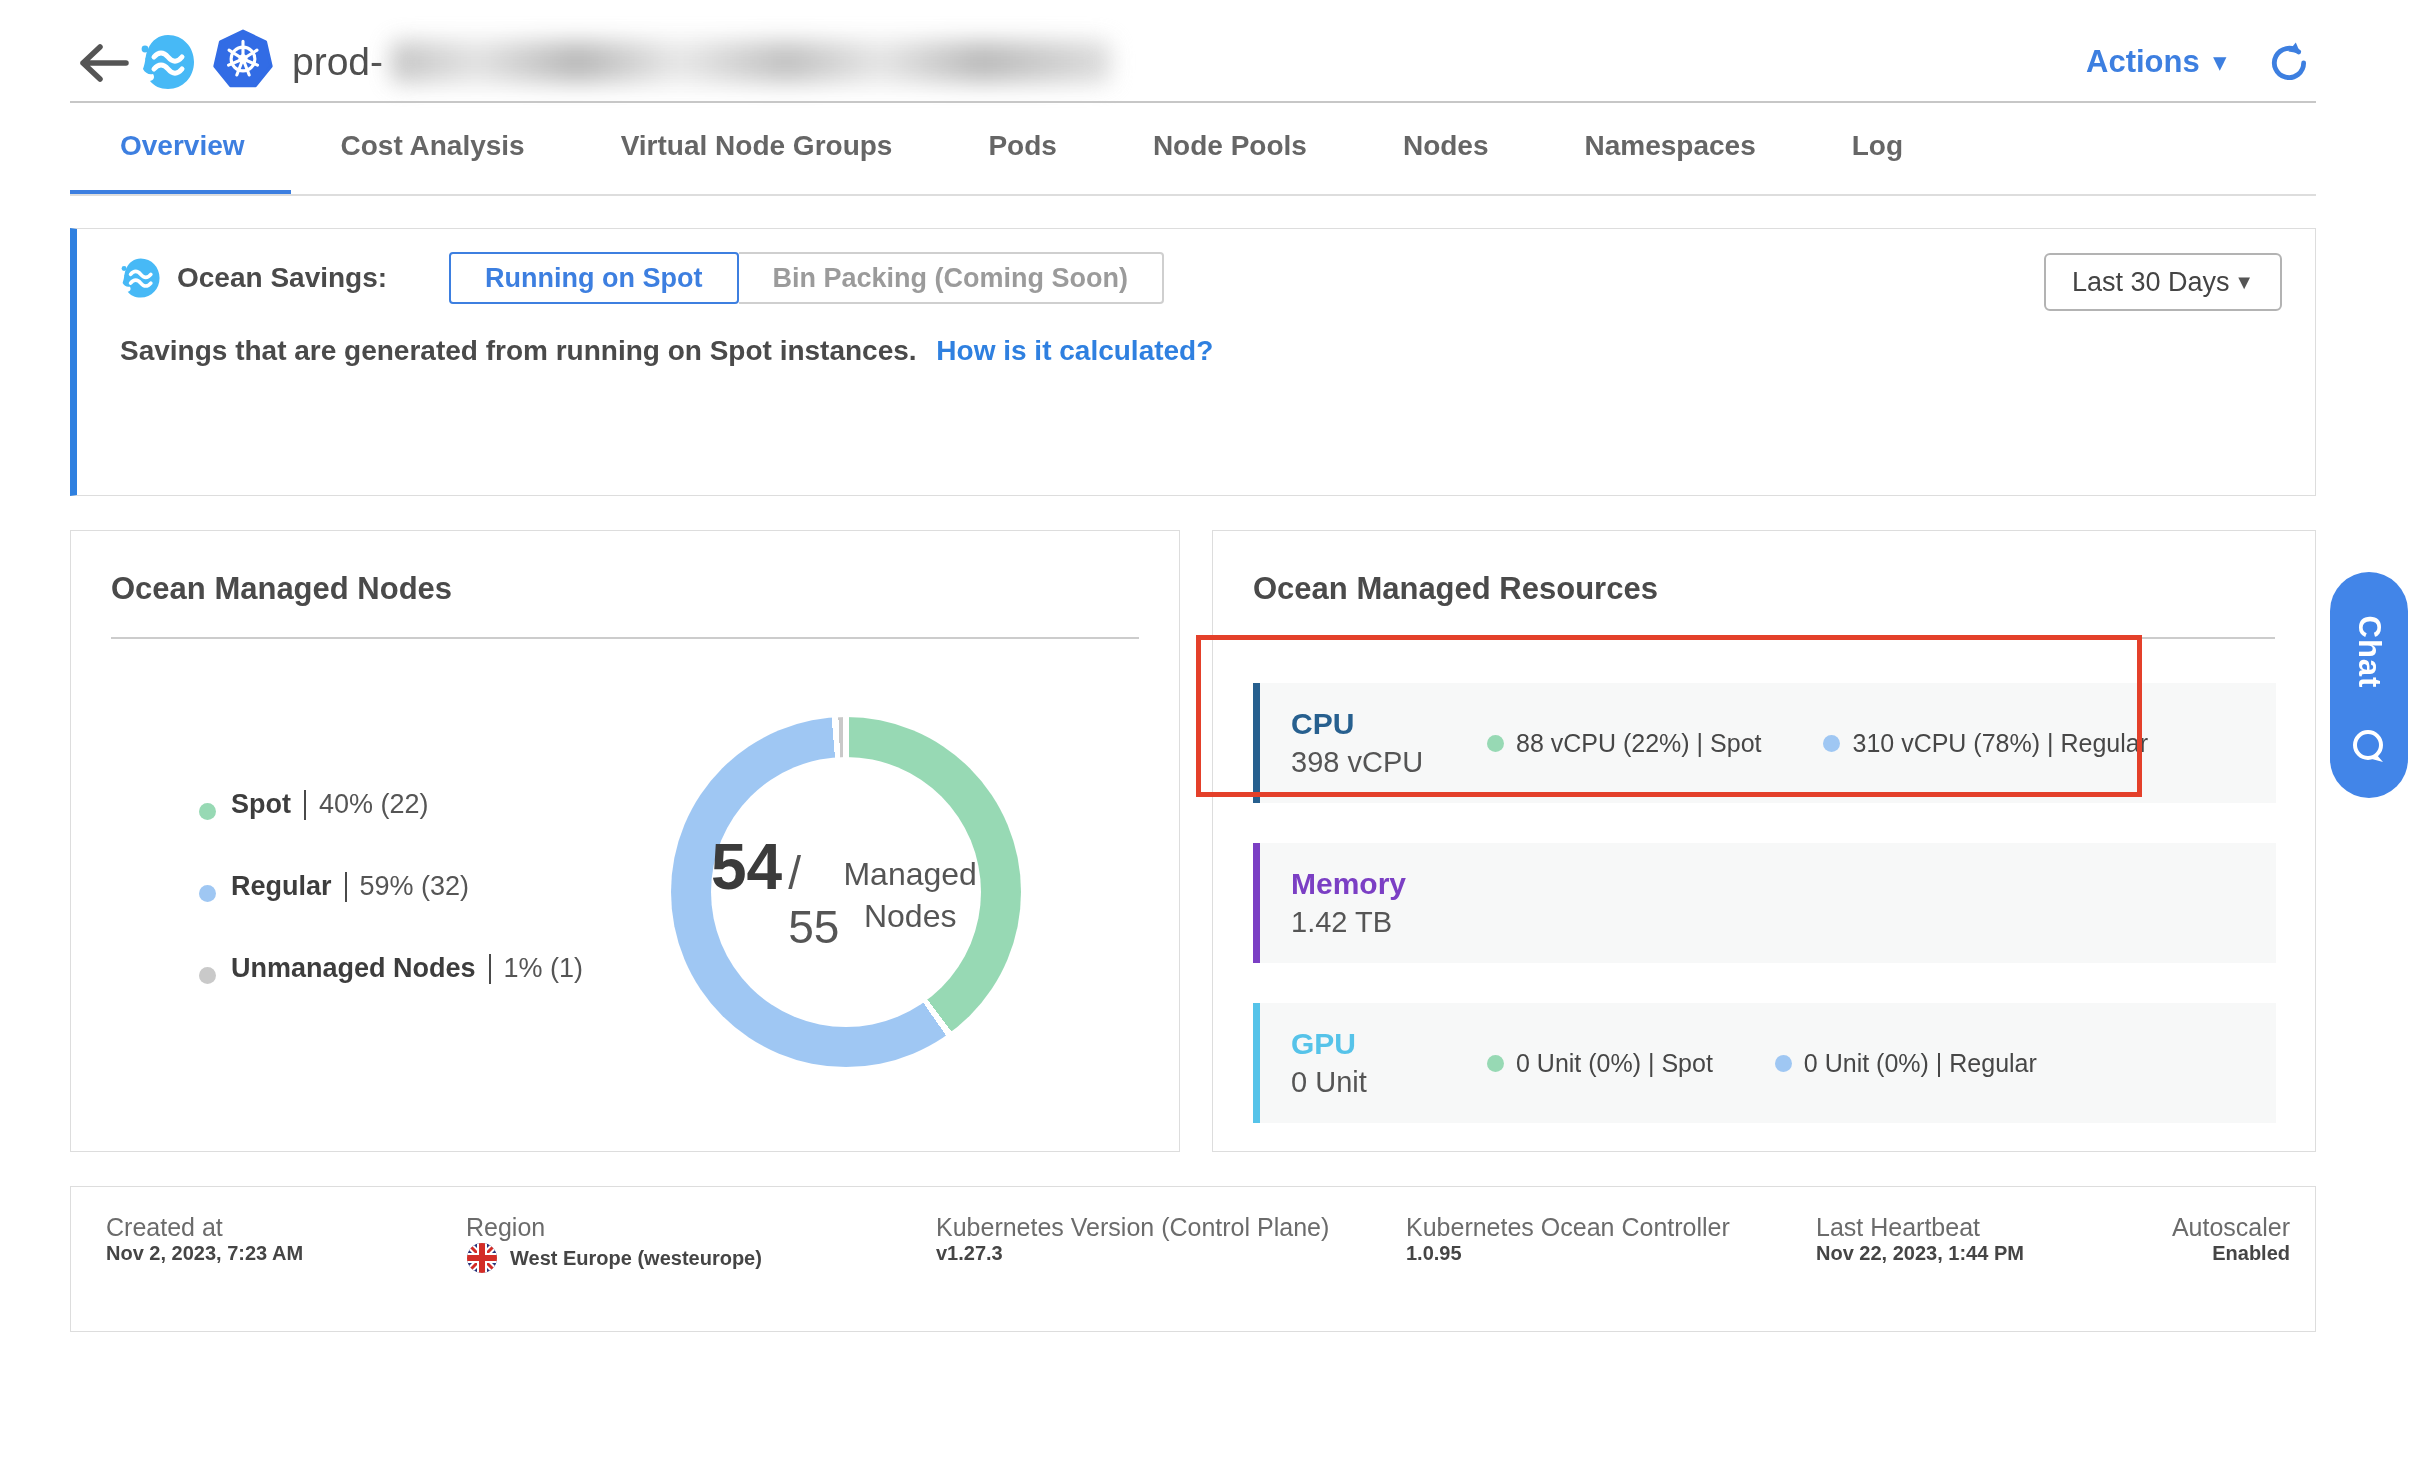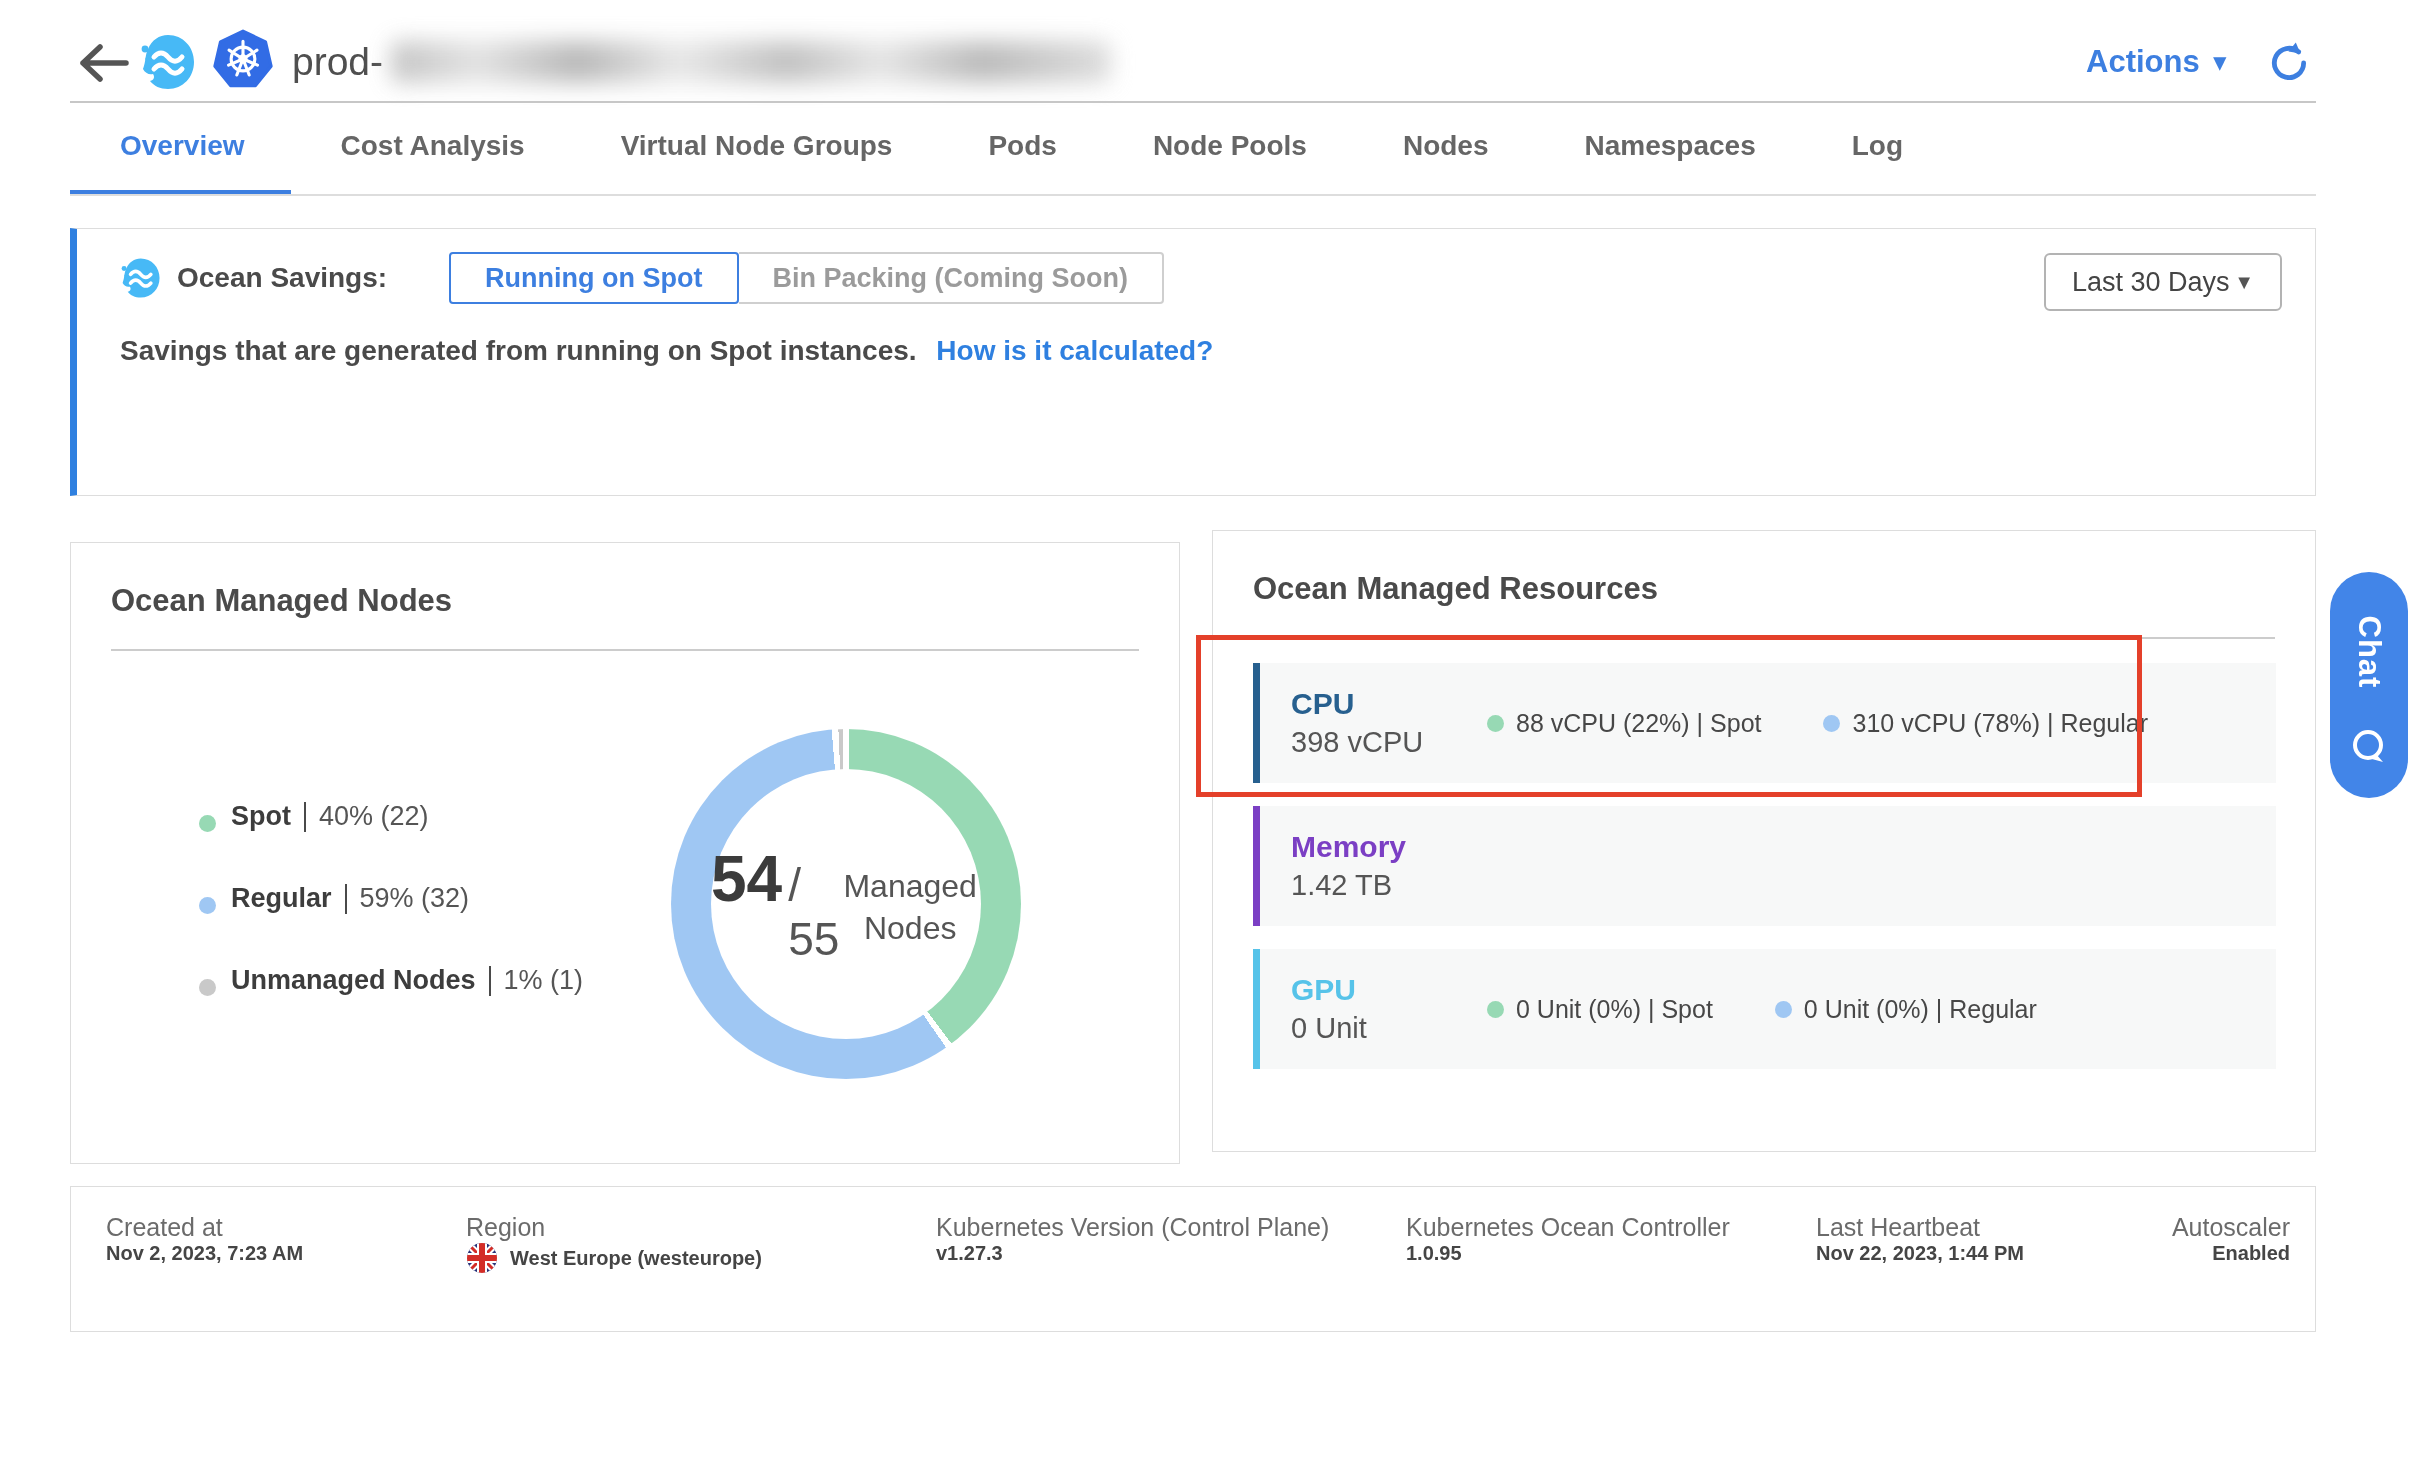--- a/index.html
+++ b/index.html
@@ -40,21 +40,21 @@
   .sv-desc{position:absolute;left:43px;top:106px;font-size:28px;font-weight:bold;color:#4a4a4a;}
   .sv-link{color:#2F80E0;margin-left:12px;cursor:pointer;}
   .sv-stats{position:absolute;left:42px;top:152px;display:flex;align-items:flex-start;}
   .sv-num{font-size:49px;font-weight:bold;color:#4f4f4f;line-height:1.05;}
   .sv-sub{font-size:25px;color:#6e6e6e;margin-top:6px;}
   .sv-vdivider{width:2px;height:90px;background:#ccc;margin:2px 46px 0 46px;}
   .cube-wrap{margin-right:22px;margin-top:2px;}
 
   
   .panel{position:absolute;box-sizing:border-box;border:1px solid #ddd;background:#fff;}
-  .panel-nodes{left:70px;top:542px;width:1110px;height:622px;}
+  .panel-nodes{left:70px;top:530px;width:1110px;height:622px;}
   .panel-res{left:1212px;top:530px;width:1104px;height:622px;}
   .card-title{position:absolute;left:40px;top:40px;font-size:31px;font-weight:bold;color:#4a4a4a;}
   .card-divider{position:absolute;left:40px;right:40px;top:106px;height:2px;background:#ccc;}
 
   
   .legend{position:absolute;left:128px;top:258px;display:flex;flex-direction:column;gap:51px;}
   .legend-item{display:flex;align-items:flex-end;font-size:27px;cursor:pointer;}
   .dot{width:17px;height:17px;border-radius:50%;flex:none;}
   .legend-item .dot{margin-right:15px;}
   .legend-name{font-weight:bold;color:#3d3d3d;}
@@ -62,21 +62,21 @@
   .legend-val{color:#555;}
   .donut{position:absolute;left:600px;top:186px;width:350px;height:350px;border-radius:50%;}
   .donut-hole{position:absolute;left:40px;top:40px;width:270px;height:270px;border-radius:50%;background:#fff;
     display:flex;flex-direction:row;align-items:center;justify-content:center;}
   .donut-line1{display:flex;align-items:baseline;}
   .donut-big{font-size:64px;font-weight:bold;color:#3b3b3b;}
   .donut-small{font-size:46px;color:#555;margin-left:6px;}
   .donut-caption{font-size:32px;color:#555;text-align:center;line-height:1.3;margin-top:8px;width:180px;}
 
   
-  .res-rows{position:absolute;left:40px;top:132px;right:39px;display:flex;flex-direction:column;gap:23px;}
+  .res-rows{position:absolute;left:40px;top:152px;right:39px;display:flex;flex-direction:column;gap:40px;}
   .res-row{height:120px;background:#f7f8f8;border-left:7px solid #999;display:flex;align-items:center;padding-left:31px;box-sizing:border-box;}
   .res-head{width:196px;flex:none;}
   .res-name{font-size:30px;font-weight:bold;}
   .res-value{font-size:29px;color:#555;margin-top:5px;}
   .res-stats{display:flex;align-items:center;gap:62px;font-size:25px;color:#474747;}
   .stat{display:flex;align-items:center;white-space:nowrap;}
   .stat .dot{margin-right:12px;}
 
   
   .annotation-box{position:absolute;left:1196px;top:635px;width:946px;height:162px;border:5px solid #E4402A;box-sizing:border-box;z-index:5;}

